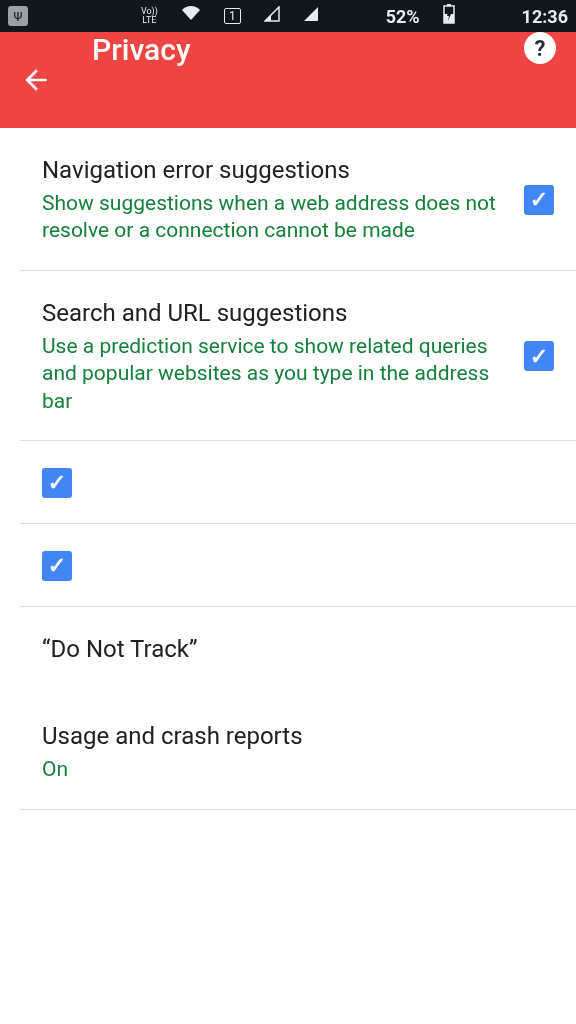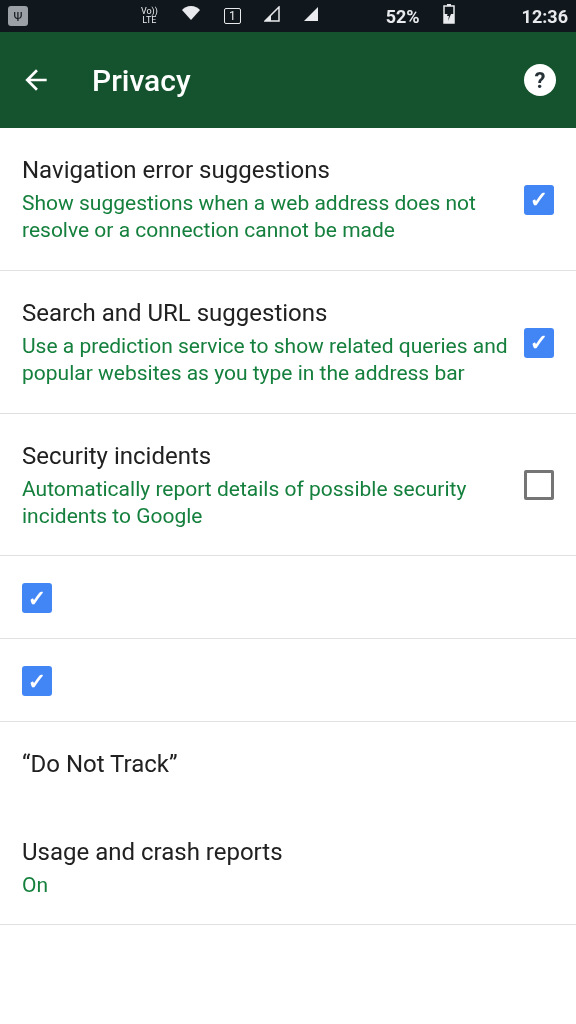--- a/index.html
+++ b/index.html
@@ -51,23 +51,22 @@
       font-weight: 700;
       margin-left: 44px;
     }
     .lte-label {
       font-size: 9px;
       line-height: 9px;
       text-align: center;
     }
     .header {
       height: 96px;
-      background: #14532d;
-      display: flex;
-      align-items: center;
+      background: #ef4444;
+      display: flex;
       padding: 0 20px;
       gap: 40px;
       color: #ffffff;
     }
     .back-arrow {
       display: flex;
       align-items: center;
       cursor: pointer;
     }
     .header-title {
@@ -83,20 +82,21 @@
       color: #263238;
       display: flex;
       align-items: center;
       justify-content: center;
       font-size: 22px;
       font-weight: 700;
       cursor: pointer;
     }
     .settings-list {
       background: #ffffff;
+      margin-left: 20px;
     }
     .setting-item {
       display: flex;
       align-items: center;
       padding: 27px 22px 25px 22px;
       border-bottom: 1px solid #e0e0e0;
       cursor: pointer;
     }
     .setting-content {
       flex: 1;
@@ -201,27 +201,20 @@
   <div class="setting-item">
     <div class="setting-content">
       <div class="setting-title">Search and URL suggestions</div>
       <div class="setting-desc">Use a prediction service to show related queries and popular websites as you type in the address bar</div>
     </div>
     <div class="checkbox checked">
         <span class="checkmark">✓</span>
       </div>
   </div>
 
-  <div class="setting-item">
-    <div class="setting-content">
-      <div class="setting-title">Security incidents</div>
-      <div class="setting-desc">Automatically report details of possible security incidents to Google</div>
-    </div>
-    <div class="checkbox unchecked"></div>
-  </div>
 
   <div class="setting-item">
     <div class="checkbox checked">
         <span class="checkmark">✓</span>
       </div>
   </div>
 
   <div class="setting-item">
     <div class="checkbox checked">
         <span class="checkmark">✓</span>

